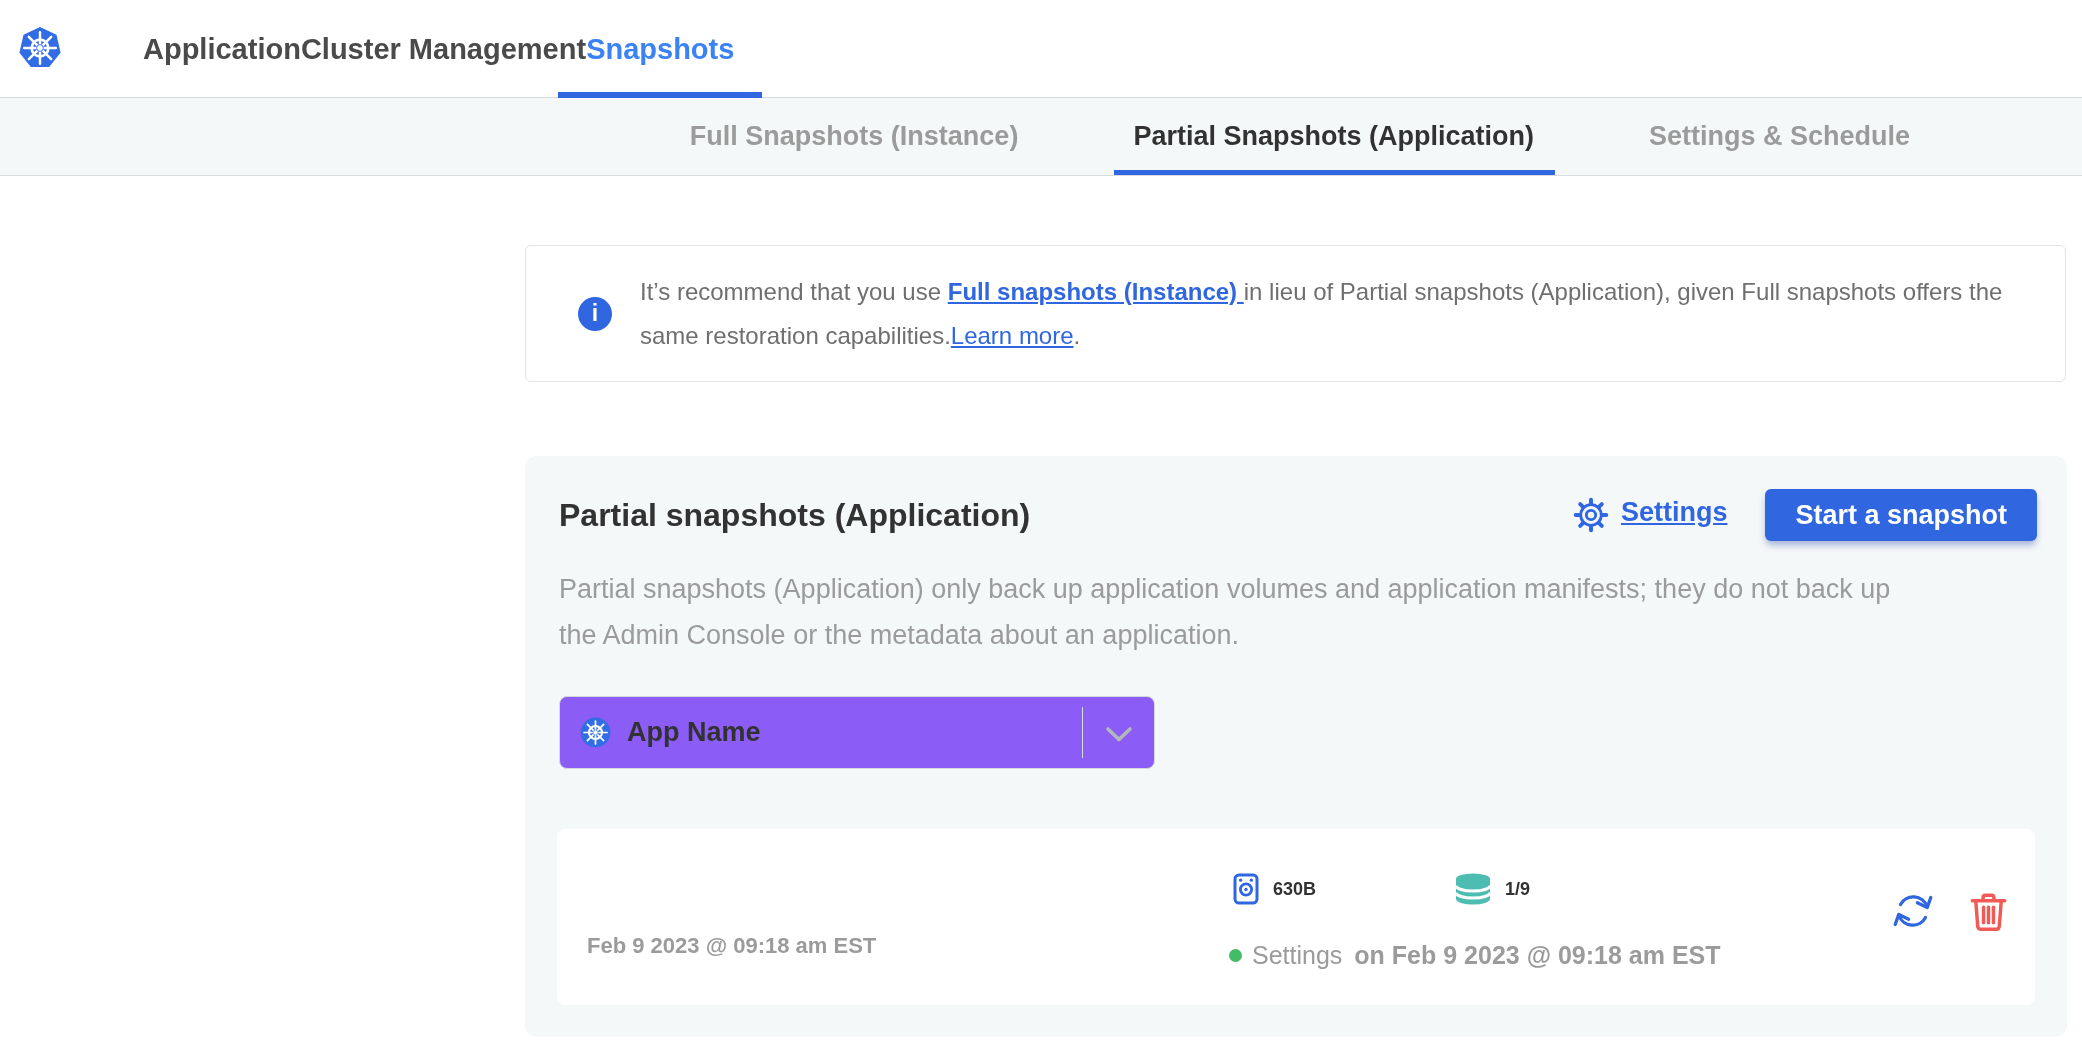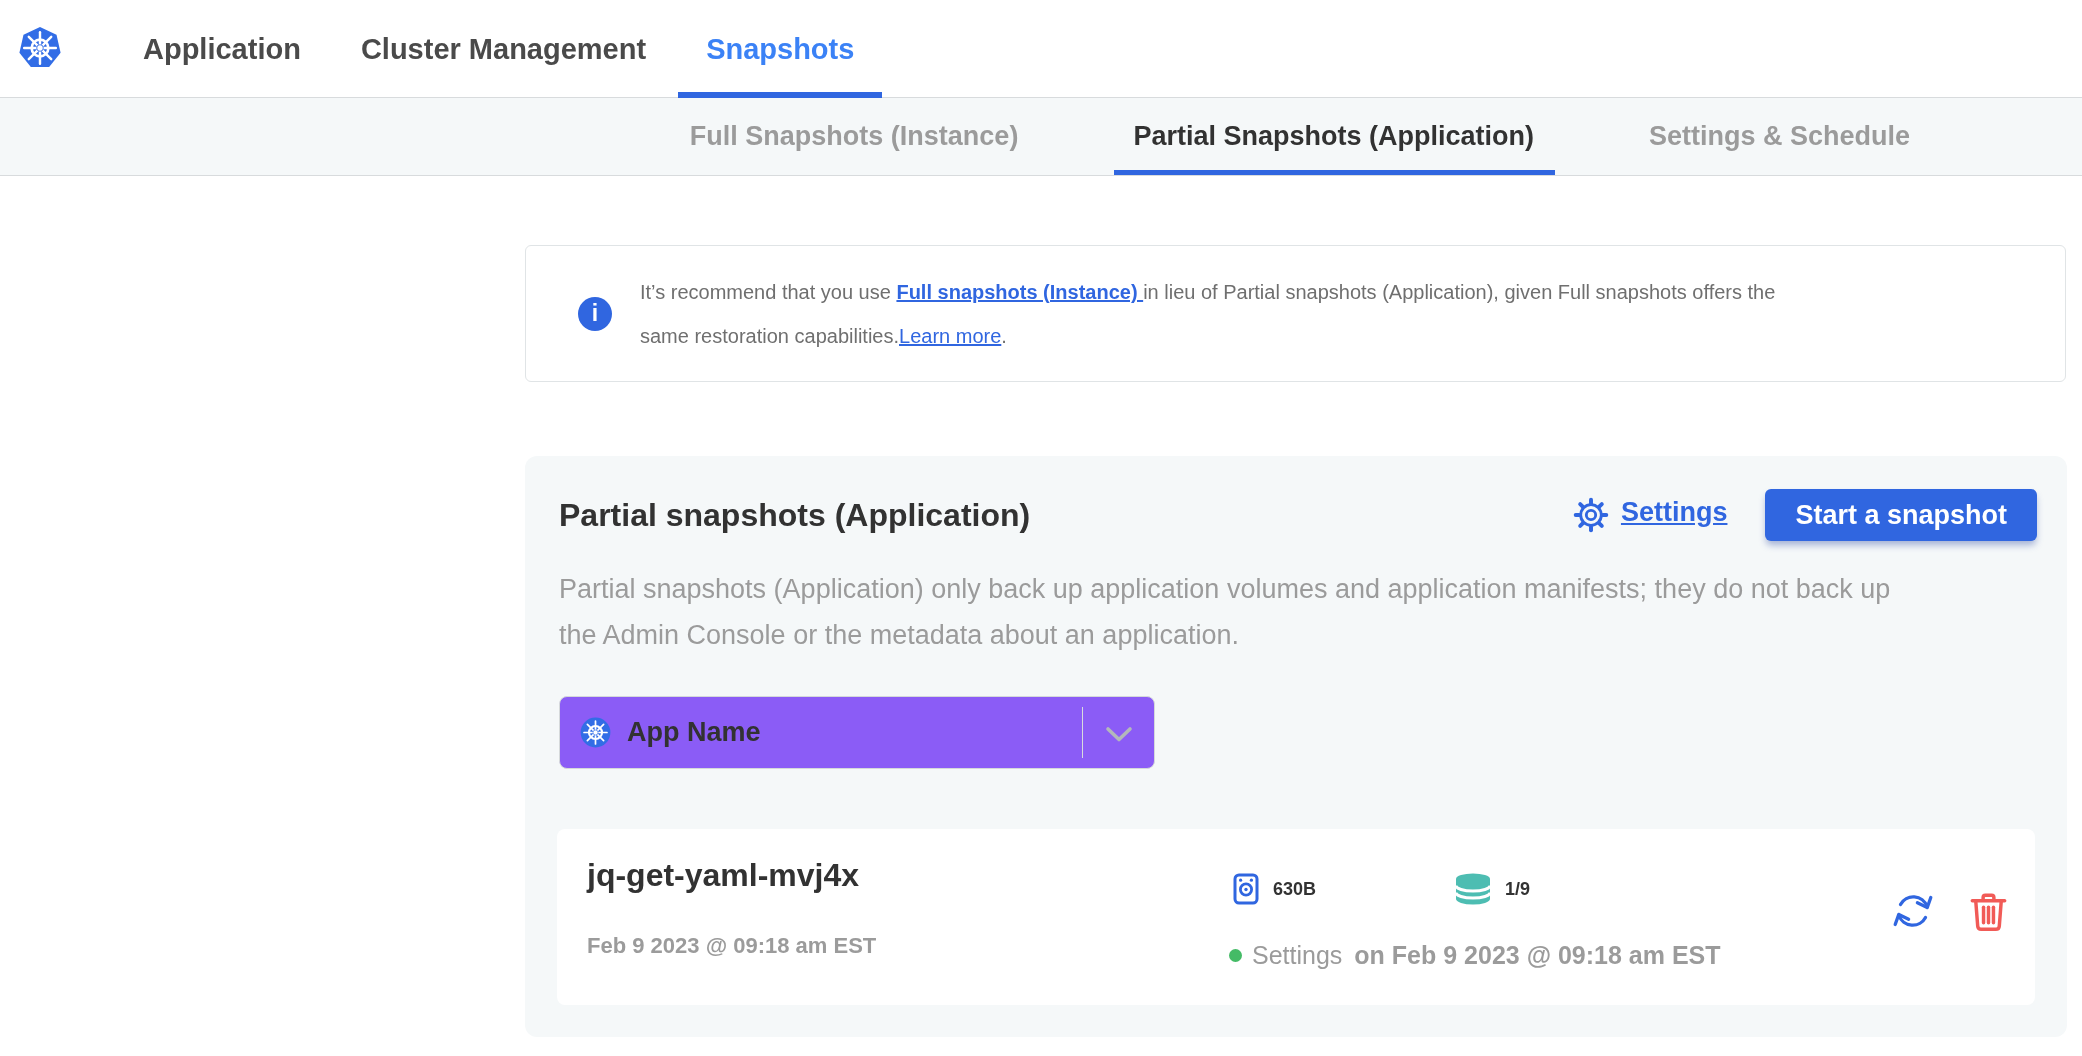--- a/index.html
+++ b/index.html
@@ -2,39 +2,39 @@
 <html><head>
 <meta charset="utf-8">
 <style>
   html,body { margin:0; padding:0; background:#fff; }
   body { font-family:"Liberation Sans", sans-serif; }
   #canvas { position:relative; width:2082px; height:1056px; background:#fff; overflow:hidden; }
 
   
   .header { position:absolute; top:0; left:0; right:0; height:97px; background:#fff; border-bottom:1px solid #d8dbdd; z-index:2; }
   .logo { position:absolute; left:18px; top:23px; width:44px; height:50px; }
-  .nav { position:absolute; left:143px; top:0; height:98px; display:flex; gap:60px; }
+  .nav { position:absolute; left:143px; top:0; height:98px; display:flex; }
   .nav-item { position:relative; display:flex; align-items:center; font-size:29px; font-weight:700; color:#4a4a4a; cursor:pointer; white-space:nowrap; }
   .nav-item.active { color:#3b82f6; }
   .nav-item.active::after { content:""; position:absolute; left:-28px; right:-28px; bottom:0; height:6px; background:#3066e0; }
 
   
   .subnav { position:absolute; top:98px; left:0; right:0; height:78px; background:#f5f8f9; border-bottom:1px solid #d8dbdd;
             display:flex; justify-content:flex-end; align-items:stretch; gap:115px; padding-right:172px; box-sizing:border-box; z-index:2; }
   .subnav-tab { position:relative; display:flex; align-items:center; font-size:27px; font-weight:700; color:#9b9b9b; cursor:pointer; white-space:nowrap; }
   .subnav-tab.active { color:#323232; }
   .subnav-tab.active::after { content:""; position:absolute; left:-19px; right:-21px; bottom:0; height:5px; background:#3066e0; }
 
   
   .info-banner { position:absolute; left:525px; top:245px; width:1541px; height:137px; box-sizing:border-box;
                  background:#fff; border:1px solid #e0e4e6; border-radius:6px;
                  display:flex; align-items:center; padding:0 30px 0 52px; }
   .info-icon { flex:none; width:34px; height:34px; border-radius:50%; background:#3066e0; color:#fff;
                display:flex; align-items:center; justify-content:center; font-size:23px; font-weight:700; }
-  .info-text { margin-left:28px; font-size:20px; color:#6f6f6f; line-height:44px; }
+  .info-text { margin-left:28px; font-size:24px; color:#6f6f6f; line-height:44px; }
   .info-text a { color:#3066e0; text-decoration:underline; cursor:pointer; }
   .link-bold { font-weight:700; }
 
   
   .panel { position:absolute; left:525px; top:456px; width:1542px; height:581px; background:#f5f8f9; border-radius:12px; }
   .panel-header { position:absolute; left:34px; right:30px; top:27px; height:64px; display:flex; align-items:center; }
   .panel-title { font-size:32px; font-weight:700; color:#323232; white-space:nowrap; }
   .ph-spacer { flex:1; }
   .settings-link { display:flex; align-items:flex-start; margin-right:38px; cursor:pointer; }
   .settings-label { font-size:27px; font-weight:700; color:#3066e0; text-decoration:underline; margin-left:12px; }
@@ -148,21 +148,20 @@
         <circle cx="50" cy="50" r="8" fill="#fff" stroke="#326de6" stroke-width="2"></circle>
       </svg>
       <span class="app-select-label">App Name</span>
       <span class="select-divider"></span>
       <svg class="select-chevron" viewBox="0 0 28 17">
         <path d="M3 3 L14 13.5 L25 3" fill="none" stroke="#b3b8bb" stroke-width="3.6" stroke-linecap="round" stroke-linejoin="round"></path>
       </svg>
     </div>
 
     <div class="snap-row">
-      <div class="snap-name">jq-get-yaml-mvj4x</div>
       <div class="snap-created">Feb 9 2023 @ 09:18 am EST</div>
 
       <div class="snap-metric snap-size">
         <svg width="26" height="32" viewBox="0 0 26 32">
           <rect x="2" y="2" width="22" height="28" rx="4" fill="none" stroke="#3066e0" stroke-width="3"></rect>
           <circle cx="13" cy="16.5" r="5.6" fill="none" stroke="#3066e0" stroke-width="2.8"></circle>
           <circle cx="13" cy="16.5" r="1.7" fill="#3066e0"></circle>
           <circle cx="7.6" cy="7.2" r="1.6" fill="#3066e0"></circle>
           <circle cx="18.4" cy="7.2" r="1.6" fill="#3066e0"></circle>
         </svg>

